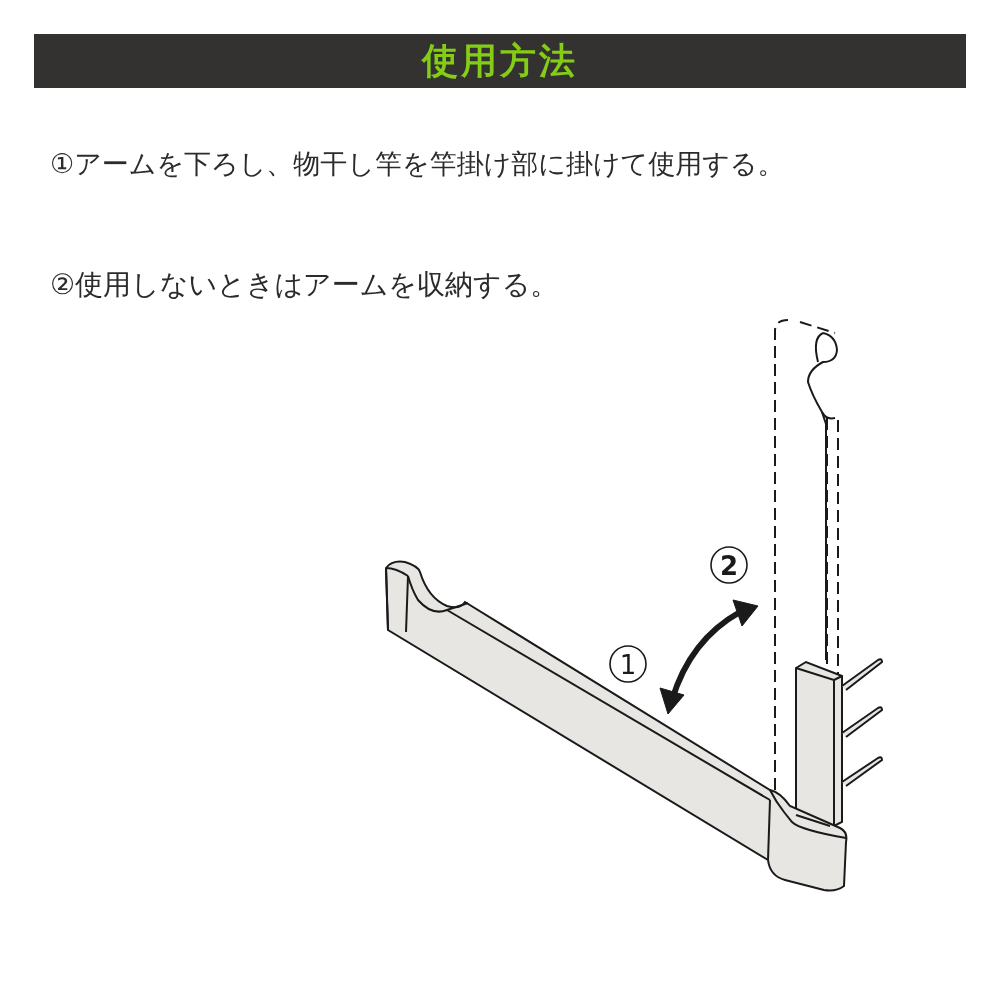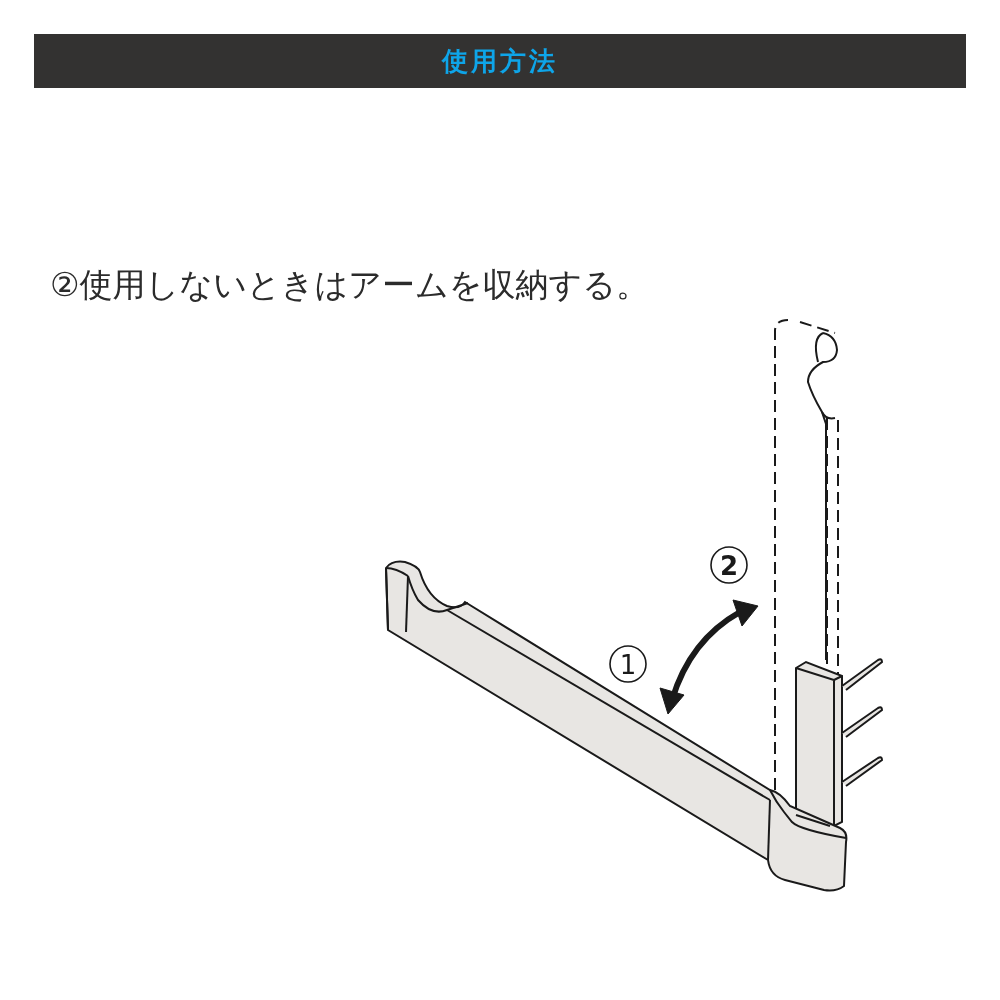--- a/index.html
+++ b/index.html
@@ -1,35 +1,36 @@
 <!DOCTYPE html>
 <html><head>
   <meta charset="utf-8">
   <style>
     html, body { margin: 0; padding: 0; background: #ffffff; }
     body { width: 1000px; height: 1000px; position: relative; overflow: hidden;
            font-family: "DejaVu Sans", sans-serif; color: #2a2a2a; }
     .header-bar { position: absolute; left: 34px; top: 34px; width: 932px; height: 54px;
                   background: #333231; display: flex; align-items: center; justify-content: center; }
-    .header-title { color: #0ea5e9; font-weight: bold; font-size: 26px; letter-spacing: 3px;
+    .header-title { color: #84cc16; font-weight: bold; font-size: 36px; letter-spacing: 3px;
                     font-family: "DejaVu Sans", sans-serif; }
     .instructions { position: absolute; left: 50px; top: 143px; font-size: 27px; line-height: 42px; color: #2b2b2b; }
     .step { white-space: nowrap; }
     .note { padding-left: 36px; }
-    .step2 { position: absolute; left: 50px; top: 264px; font-size: 33px; line-height: 42px; white-space: nowrap; color:#2b2b2b; }
+    .step2 { position: absolute; left: 50px; top: 264px; font-size: 28px; line-height: 42px; white-space: nowrap; color:#2b2b2b; }
     .illustration { position: absolute; left: 0; top: 0; width: 1000px; height: 1000px; }
   </style>
 </head>
 <body>
 
 <div class="header-bar">
   <span class="header-title">使用方法</span>
 </div>
 
 <div class="instructions">
+  <div class="step">①アームを下ろし、物干し竿を竿掛け部に掛けて使用する。</div>
 </div>
 <div class="step2">②使用しないときはアームを収納する。</div>
 
 <svg class="illustration" viewBox="0 0 1000 1000" xmlns="http://www.w3.org/2000/svg">
   <g fill="none" stroke="#1a1a1a" stroke-width="2">
 
     <g stroke-dasharray="12,6">
       <path d="M775 808 L775 330 Q776 320 788 320 M800 322 L835 333"></path>
       <path d="M827 418 L827 822"></path>
       <path d="M838 420 L838 800"></path>

